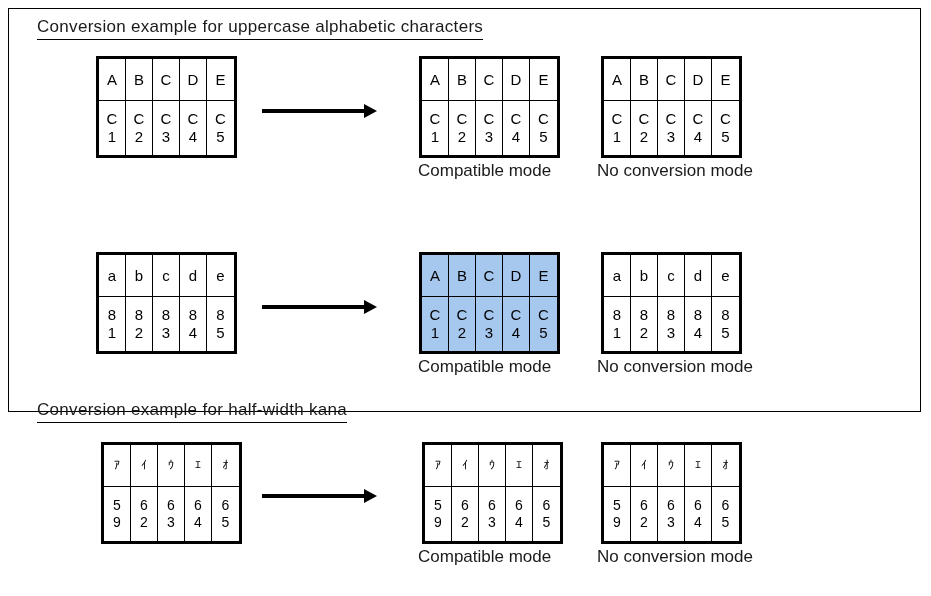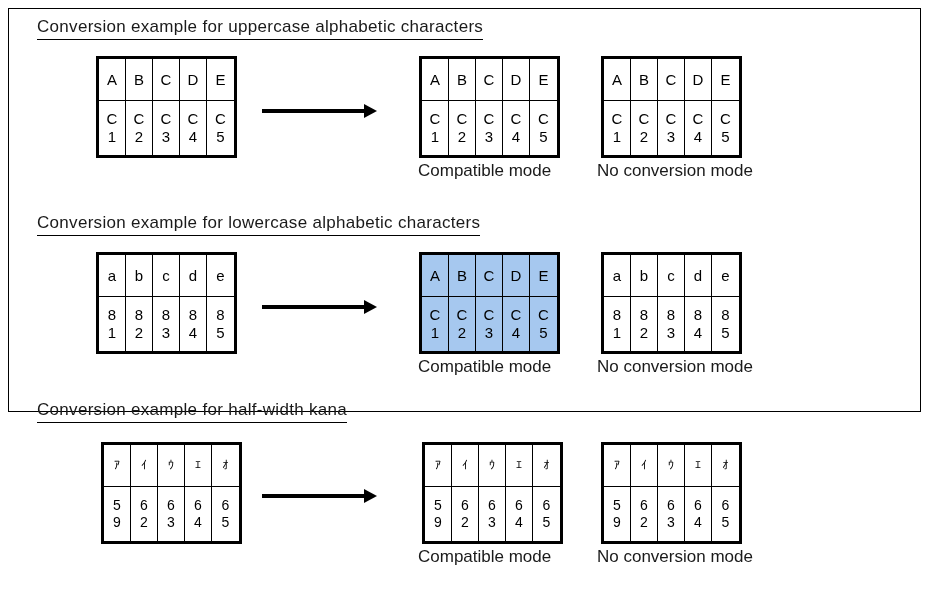--- a/index.html
+++ b/index.html
@@ -267,21 +267,20 @@
           <div class="cell">
               <span class="code-hi">C</span>
               <span class="code-lo">5</span>
             </div>
         </div>
       </div>
       <div class="caption" style="left:588px;top:152px;">No conversion mode</div>
     </div>
 
     <div class="section" style="top:196px;height:195px;">
-      <div class="section-title" style="top:8px;">Conversion  example  for lowercase alphabetic  characters</div>
 
       <div class="cmap" style="left:87px;top:47px;">
         <div class="cmap-row row-chars">
           <div class="cell">
               <span>a</span>
             </div>
           <div class="cell">
               <span>b</span>
             </div>
           <div class="cell">

